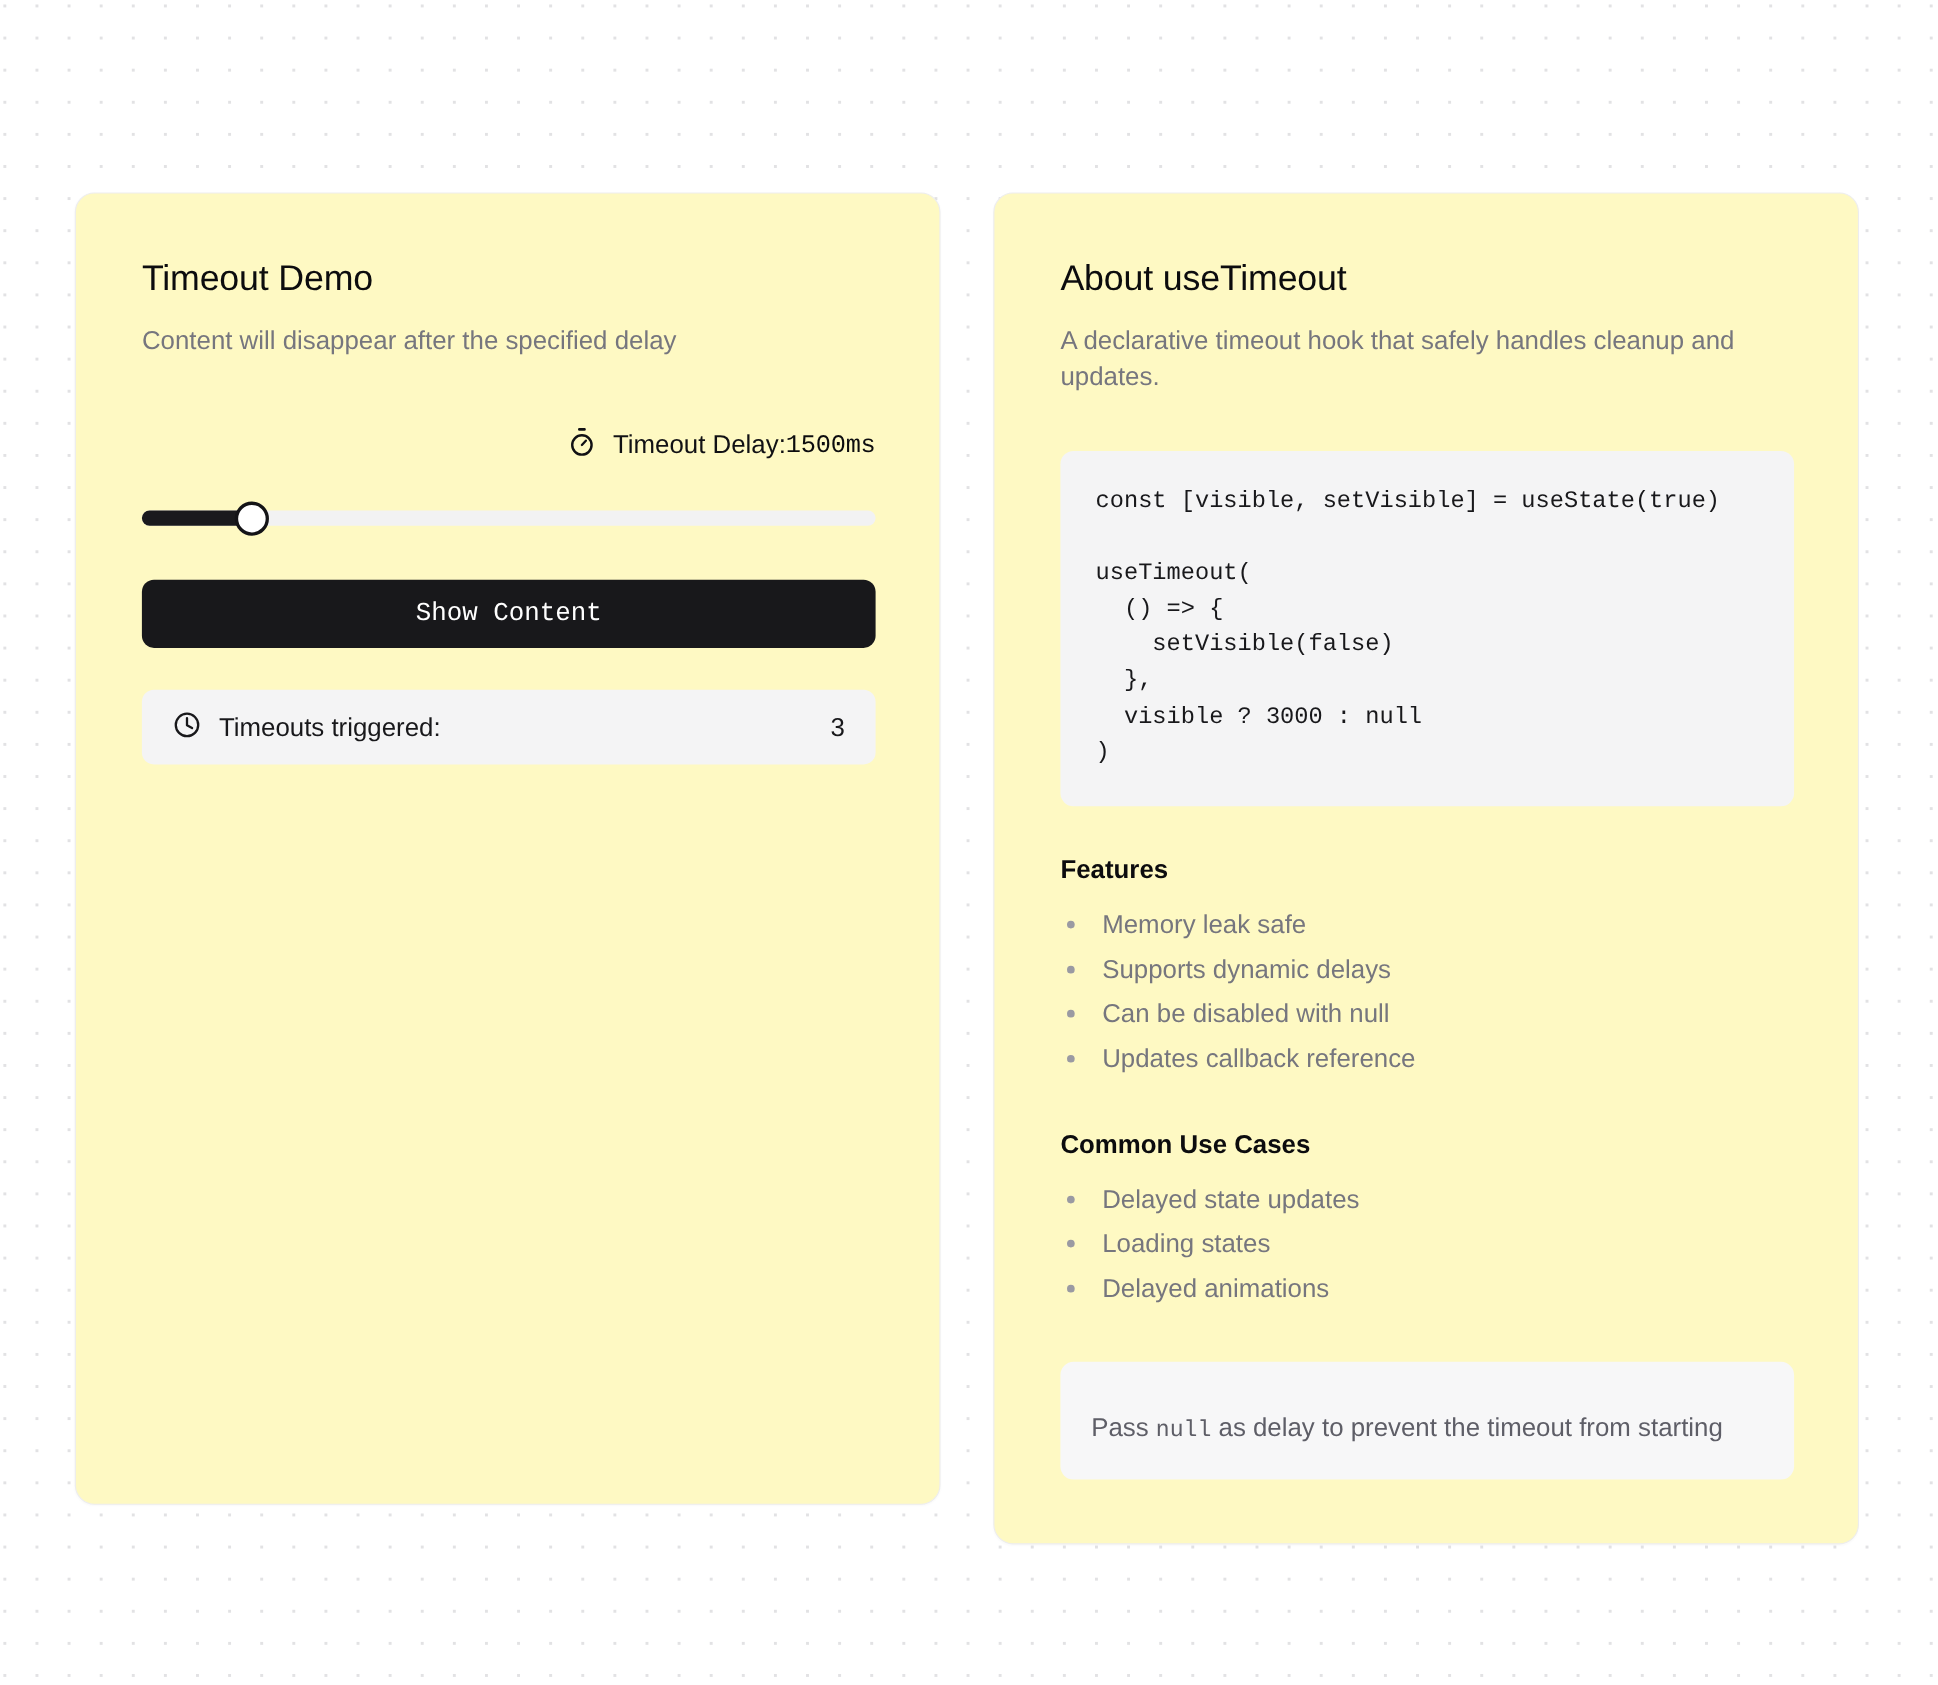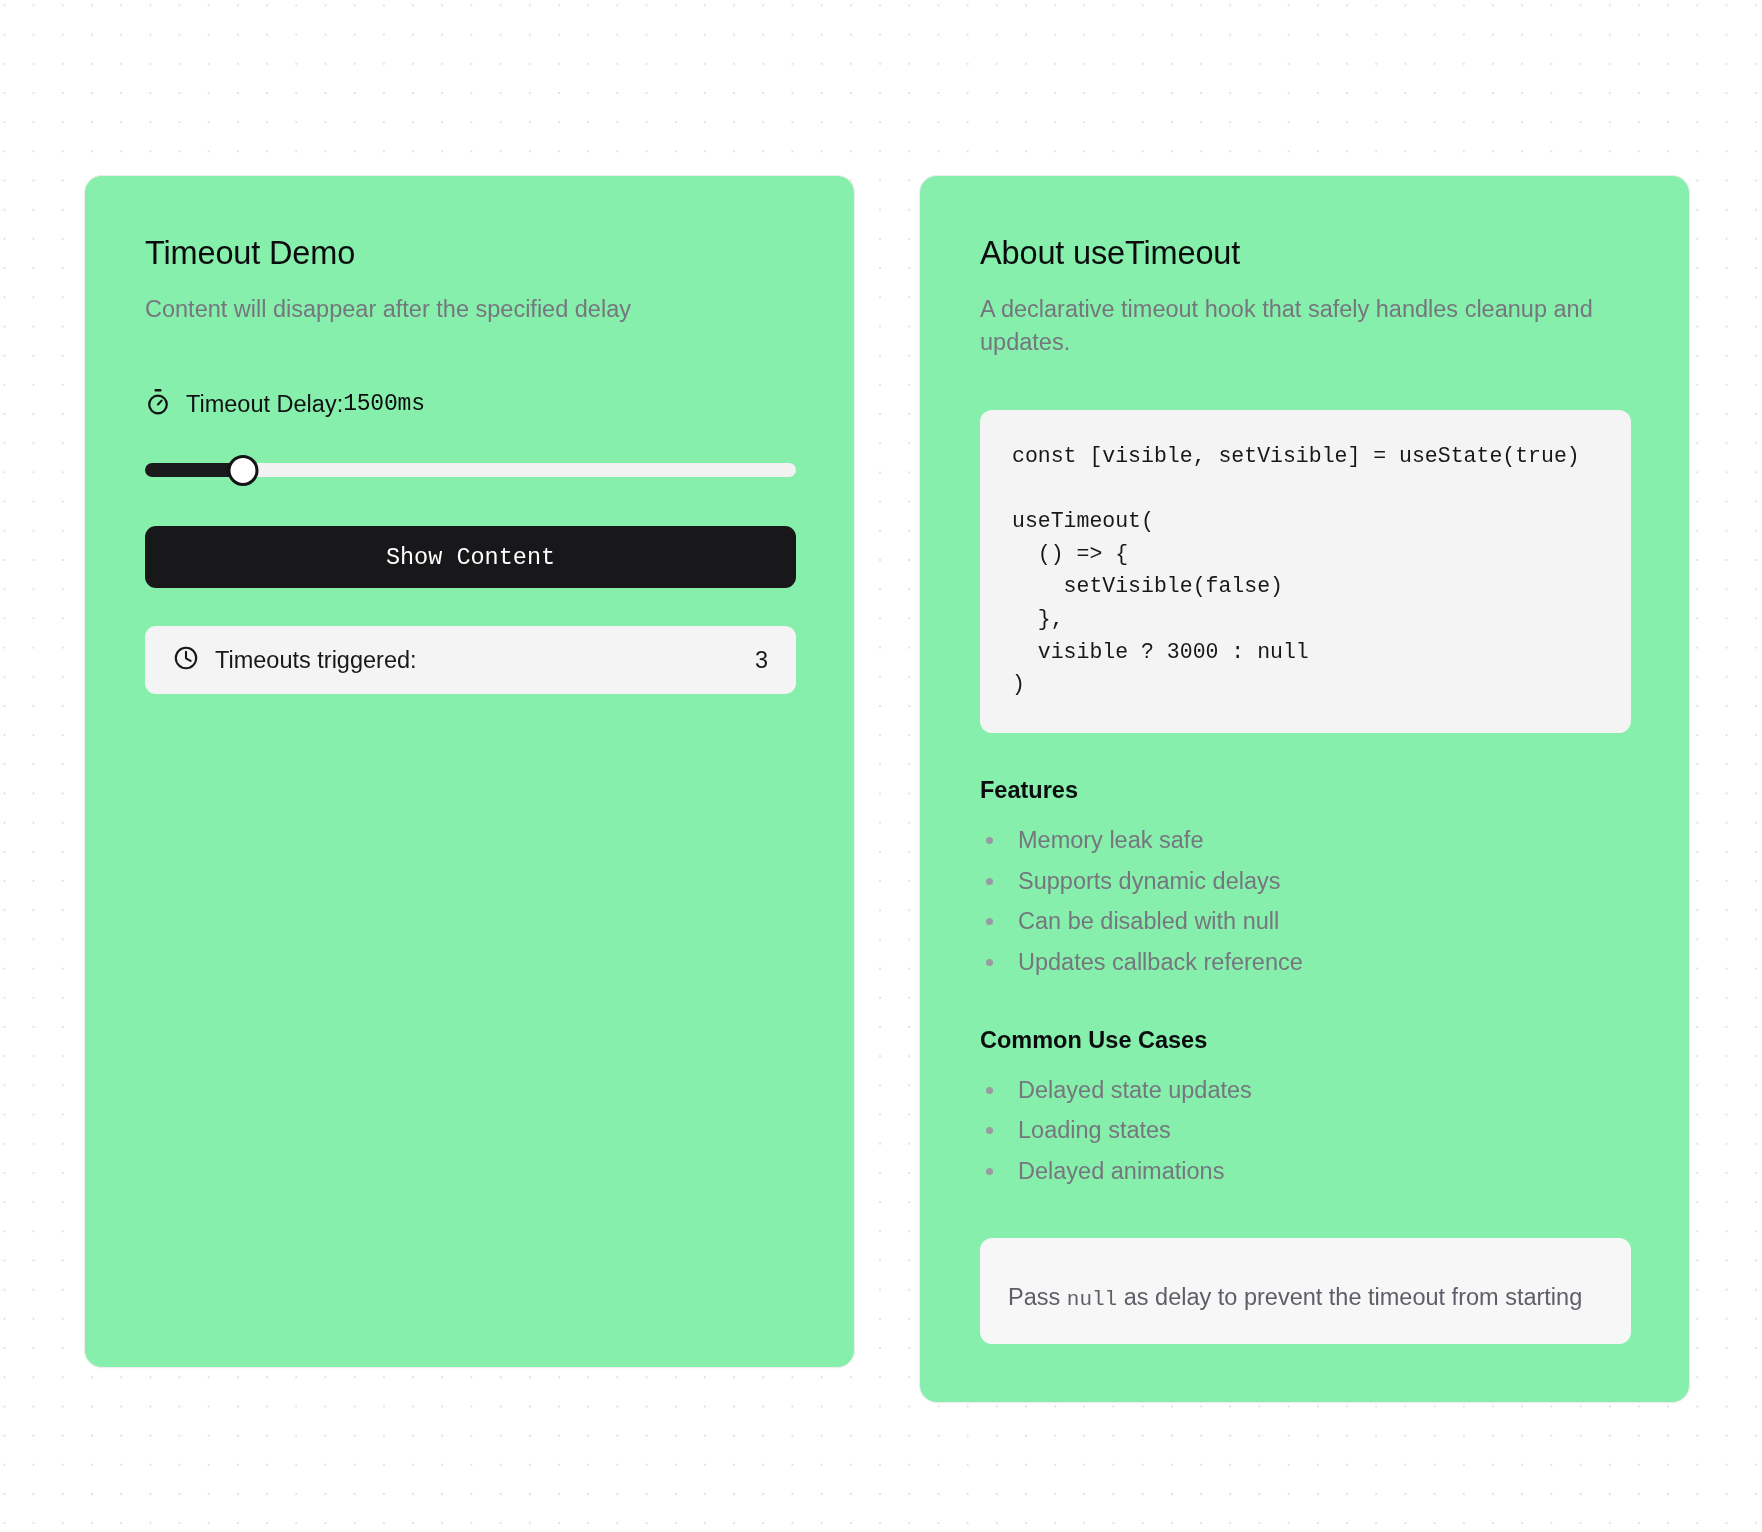--- a/index.html
+++ b/index.html
@@ -23,25 +23,24 @@
     position: relative;
     width: 1762px;
     height: 1532px;
     padding: 175px 72px 0 68px;
     display: flex;
     gap: 48px;
     align-items: flex-start;
   }
 
   .card {
-    background: #86efac;
+    background: #fef9c3;
     border: 1px solid #ededee;
     border-radius: 18px;
     box-shadow: 0 1px 2px rgba(16,16,20,0.025);
-    margin-left: 16px;
   }
 
   .card-left {
     width: 790px;
     min-height: 1193px;
     padding: 58px 58px 58px 60px;
   }
 
   .card-right {
     width: 790px;
@@ -79,21 +78,21 @@
   .content-box span {
     font-size: 23.5px;
     color: #72727b;
   }
 
   
   .delay-row {
     margin-top: 62px;
     display: flex;
     align-items: center;
-    justify-content: flex-start;
+    justify-content: flex-end;
   }
   .delay-label-group {
     display: flex;
     align-items: center;
     gap: 15px;
   }
   .delay-label {
     font-size: 23.5px;
     color: #111114;
   }

